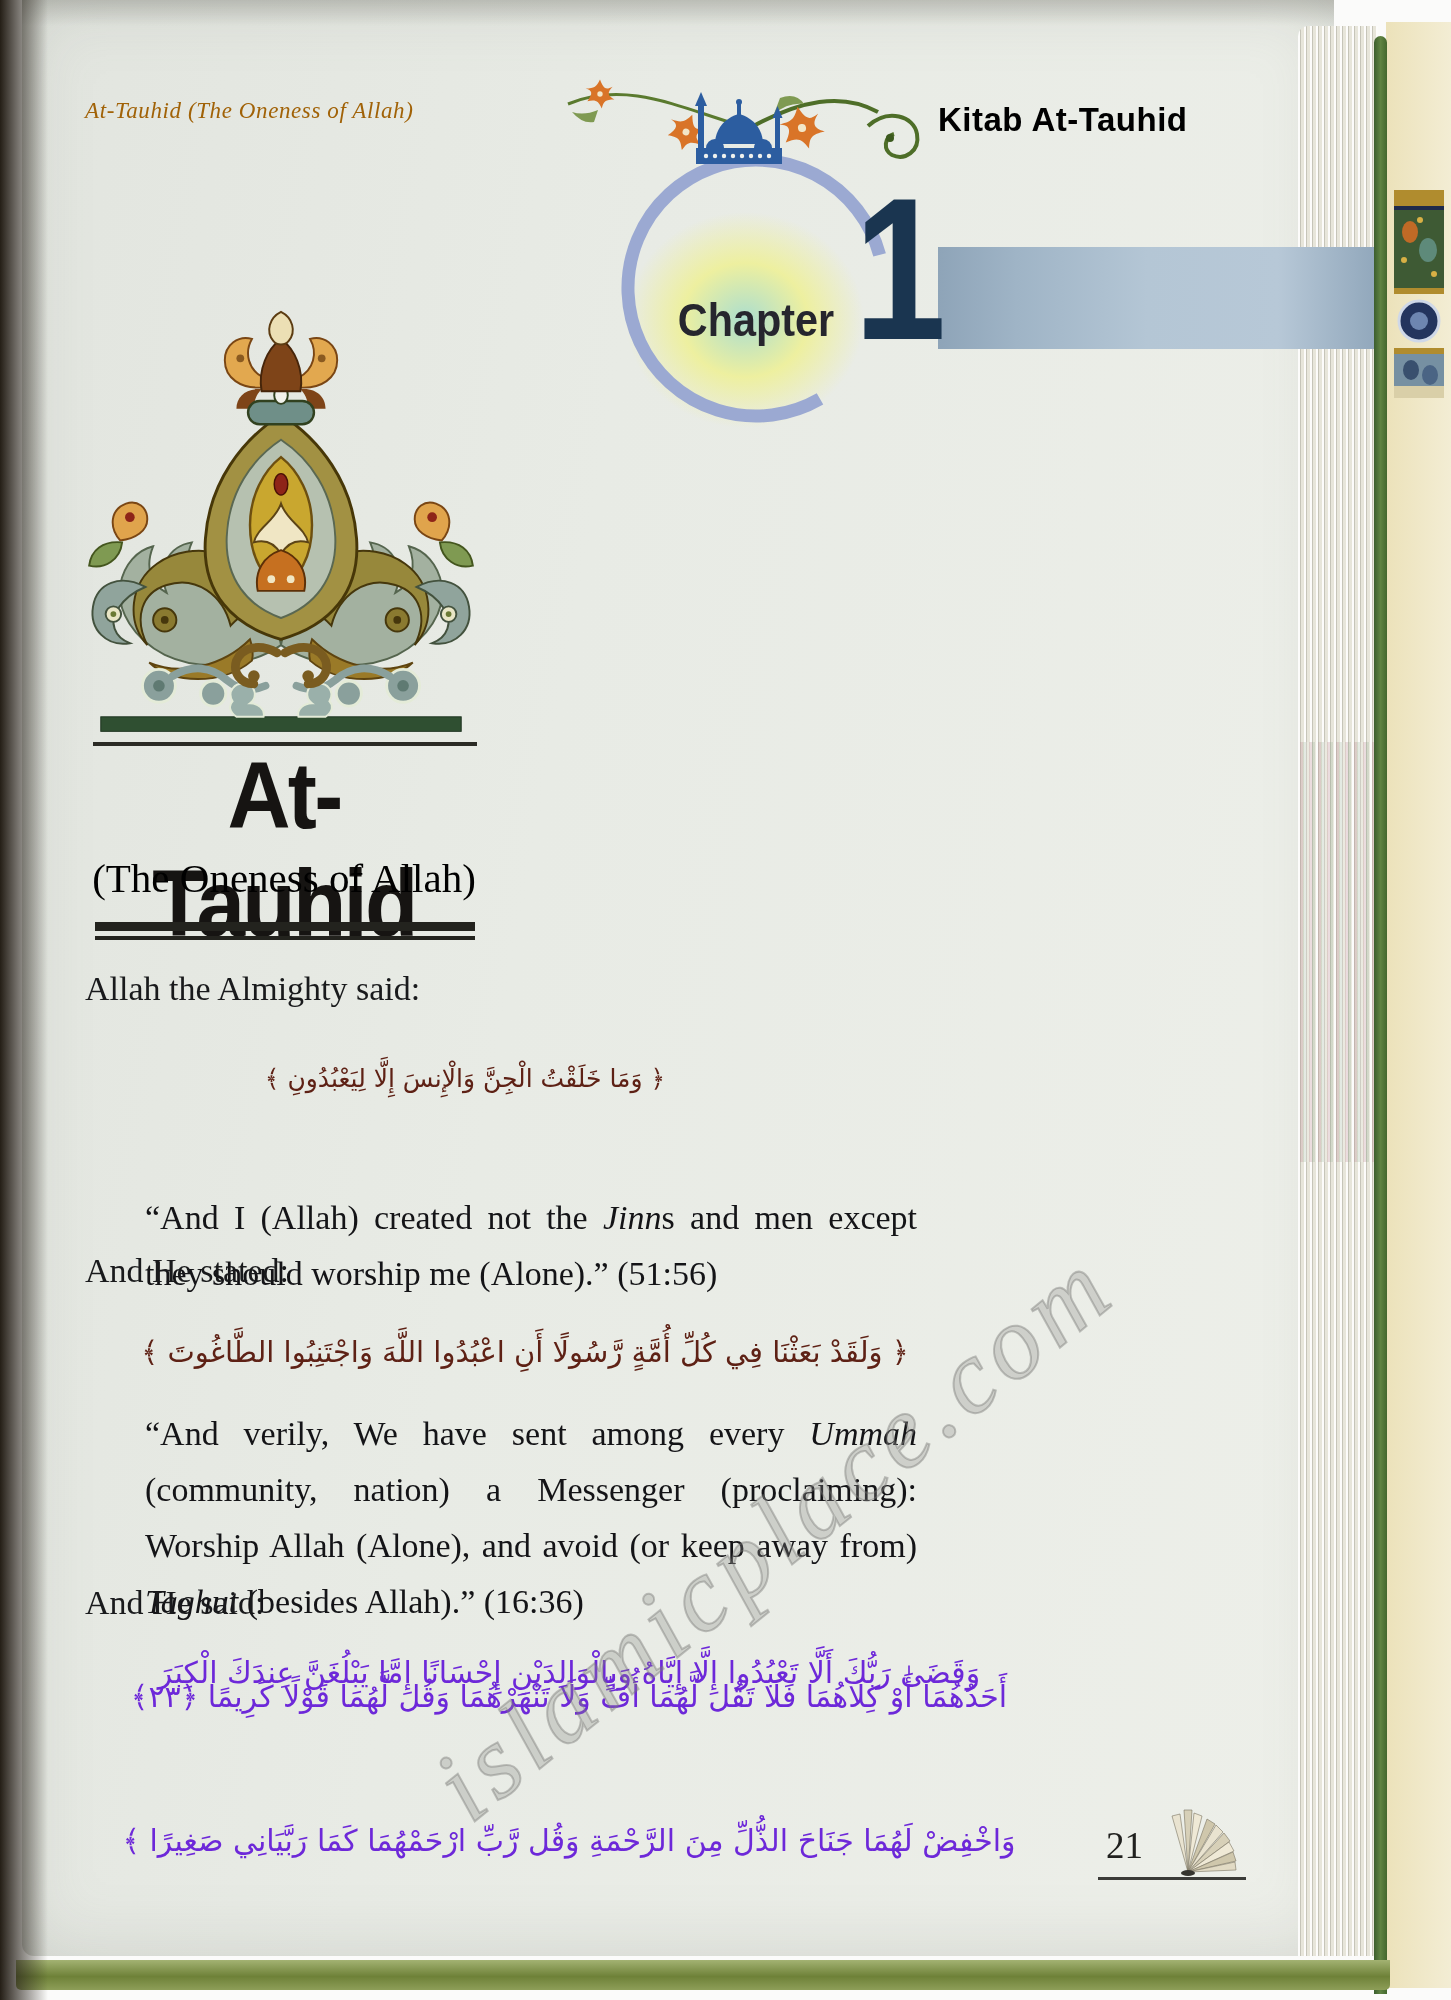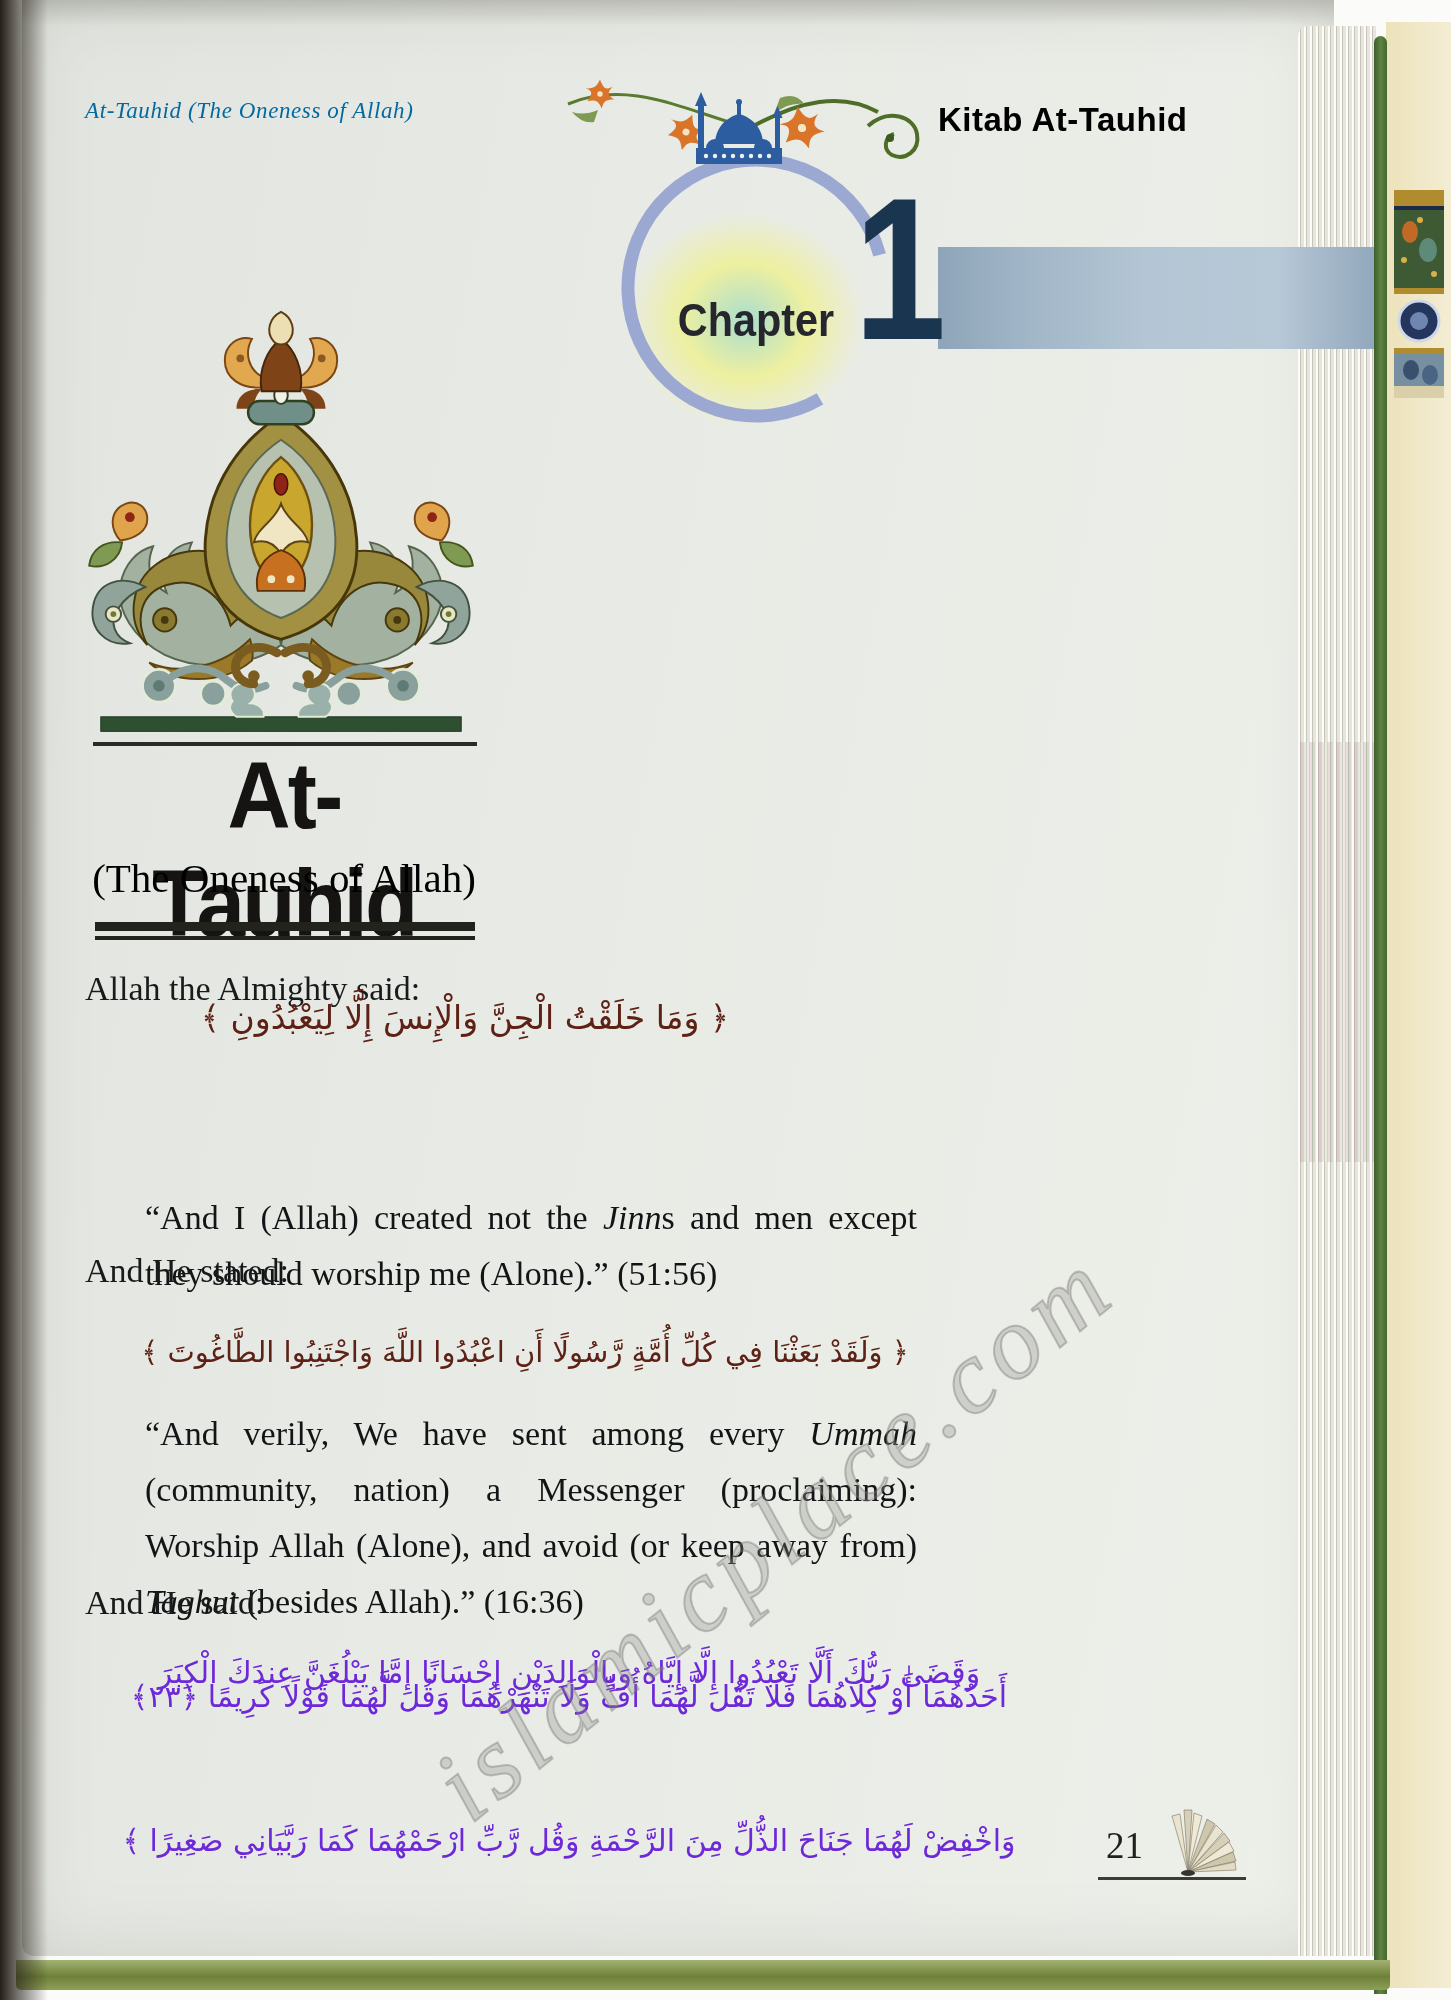--- a/index.html
+++ b/index.html
@@ -21,21 +21,21 @@
   .stack-tint{position:absolute;left:1300px;top:742px;width:74px;height:420px;z-index:3;
          background:repeating-linear-gradient(90deg,rgba(188,138,148,0.28) 0 3px,rgba(138,168,138,0.22) 3px 6px,rgba(255,255,255,0.15) 6px 9px);}
   .cover-edge-line{position:absolute;left:1374px;top:36px;width:13px;height:1958px;z-index:4;border-radius:7px 7px 0 0;
          background:linear-gradient(to right,#3c5e2e,#5f8342,#44682e);}
   .bottom-strip{position:absolute;left:16px;top:1960px;width:1374px;height:30px;z-index:5;border-radius:0 0 5px 5px;
          background:linear-gradient(to bottom,#a3b272,#6e8138 55%,#8d9e58);}
   .fore-edge-ornament{position:absolute;left:1390px;top:190px;width:58px;height:208px;z-index:5;}
 
   
   .running-title{position:absolute;left:85px;top:98px;z-index:6;font-style:italic;font-size:23px;
-         letter-spacing:0.6px;color:#0369a1;}
+         letter-spacing:0.6px;color:#a16207;}
   .mosque-ornament{position:absolute;left:538px;top:70px;width:402px;height:102px;z-index:6;}
   .book-title{position:absolute;left:938px;top:101px;z-index:6;font-family:"Liberation Sans",sans-serif;
          font-weight:bold;font-size:33px;color:#000000;letter-spacing:0.5px;}
 
   
   .chapter-glow{position:absolute;left:580px;top:170px;width:330px;height:300px;z-index:2;border-radius:50%;
          background:radial-gradient(closest-side,rgba(168,221,205,0.95) 0%,rgba(238,240,152,0.9) 38%,rgba(238,240,152,0) 72%);}
   .chapter-ring{position:absolute;left:618px;top:150px;width:276px;height:276px;z-index:3;}
   .chapter-band{position:absolute;left:938px;top:247px;width:436px;height:102px;z-index:3;
          background:linear-gradient(90deg,#8ea4b8 0%,#9fb4c6 18%,#b4c6d5 48%,#b7c8d7 78%,#92a8bc 100%);}
@@ -55,21 +55,21 @@
          font-size:41px;color:#000000;}
   .title-rule{position:absolute;left:95px;top:922px;width:380px;z-index:6;}
   .title-rule .bar-thick{height:9px;background:#23231e;}
   .title-rule .bar-thin{height:4px;background:#23231e;margin-top:5px;}
 
   
   .intro{position:absolute;left:85px;z-index:6;font-size:34px;color:#191a1c;}
   .intro1{top:970px;} .intro2{top:1252px;} .intro3{top:1584px;}
   .verse{position:absolute;z-index:6;direction:rtl;text-align:center;color:#5e2115;
          font-family:"DejaVu Sans",sans-serif;}
-  .verse1{left:85px;top:979px;width:760px;font-size:33px;line-height:78px;}
+  .verse1{left:85px;top:1040px;width:760px;font-size:25px;line-height:78px;}
   .verse2{left:85px;top:1312px;width:880px;font-size:29px;line-height:80px;}
   .v3line{position:absolute;left:90px;width:958px;z-index:6;direction:rtl;text-align:center;
          color:#6d28d9;font-family:"DejaVu Sans",sans-serif;font-size:30px;line-height:82px;}
   .v3a{top:1632px;} .v3b{top:1656px;} .v3c{top:1800px;}
   .trans{position:absolute;left:145px;width:772px;z-index:6;font-size:34px;line-height:56px;
          text-align:justify;color:#141417;}
   .trans1{top:1190px;} .trans2{top:1406px;}
 
   
   .page-number{position:absolute;left:1106px;top:1824px;z-index:6;font-size:37px;color:#20201e;}

